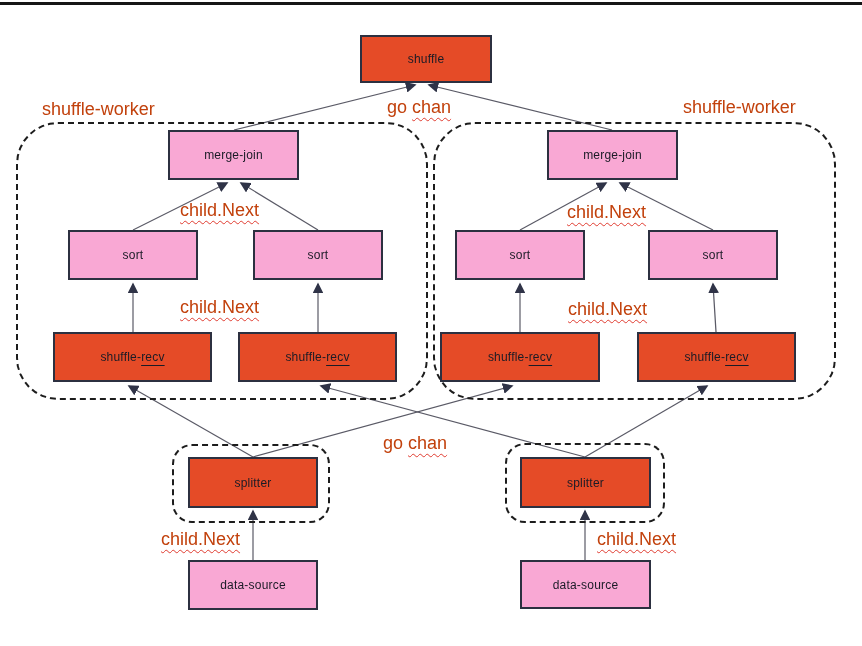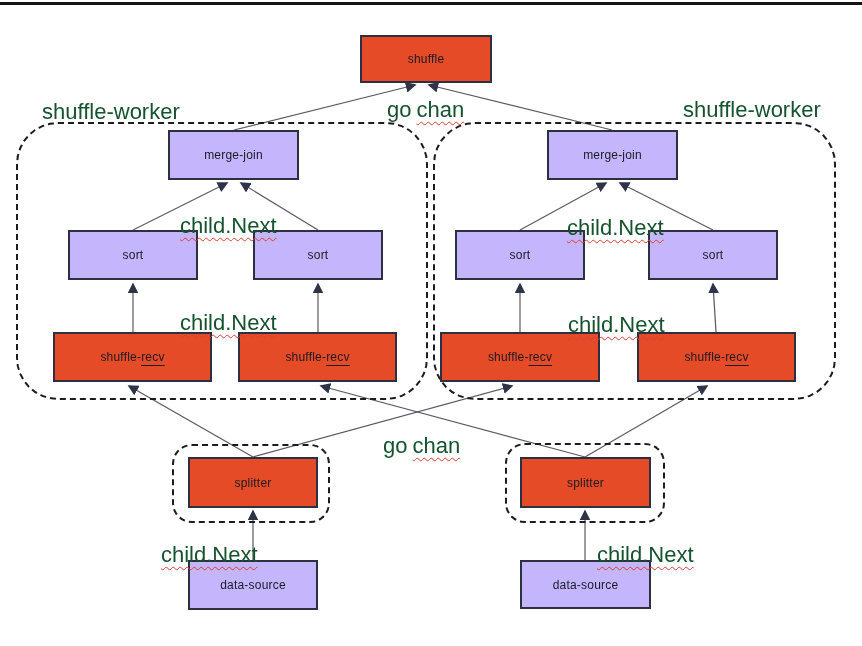--- a/index.html
+++ b/index.html
@@ -9,25 +9,25 @@
   }
   .top-rule{position:absolute;left:0;top:2px;width:862px;height:3px;background:#151515;}
   svg.wires{position:absolute;left:0;top:0;width:862px;height:646px;}
   .group{position:absolute;border:2px dashed #1c1c1c;border-radius:42px;box-sizing:border-box;background:transparent;}
   .pod{position:absolute;border:2px dashed #1c1c1c;border-radius:20px;box-sizing:border-box;background:transparent;}
   .node{
     position:absolute;box-sizing:border-box;border:2px solid #2c3040;
     display:flex;align-items:center;justify-content:center;
     font-size:12px;letter-spacing:.2px;
   }
-  .node.blue{background:#c4b5fd;}
+  .node.blue{background:#f9a8d4;}
   .node.orange{background:#e54b27;}
   .nlabel{color:#1a1b26;}
-  .ann{position:absolute;font-size:22px;white-space:nowrap;color:#14532d;}
-  .mis-red{text-decoration-line:underline;text-decoration-style:wavy;text-decoration-color:#e03c31;text-decoration-thickness:1px;text-underline-offset:4px;margin-top:13px;}
+  .ann{position:absolute;font-size:18px;white-space:nowrap;color:#c2410c;}
+  .mis-red{text-decoration-line:underline;text-decoration-style:wavy;text-decoration-color:#e03c31;text-decoration-thickness:1px;text-underline-offset:4px;}
   .mis-light{text-decoration-line:underline;text-decoration-style:wavy;text-decoration-color:#f6e3dc;text-decoration-thickness:1px;text-underline-offset:4px;text-decoration:underline;}
   .gap{margin-left:5px;}
 </style>
 </head>
 <body>
 
 <div class="stage">
 
   <div class="top-rule"></div>
 

